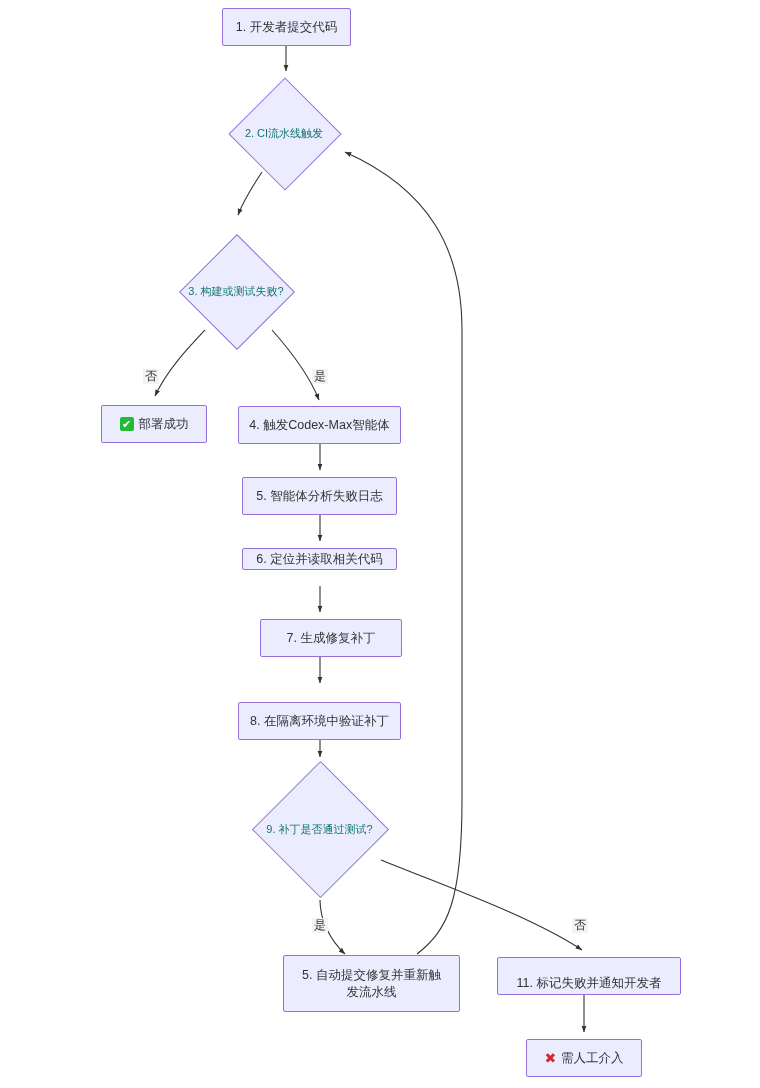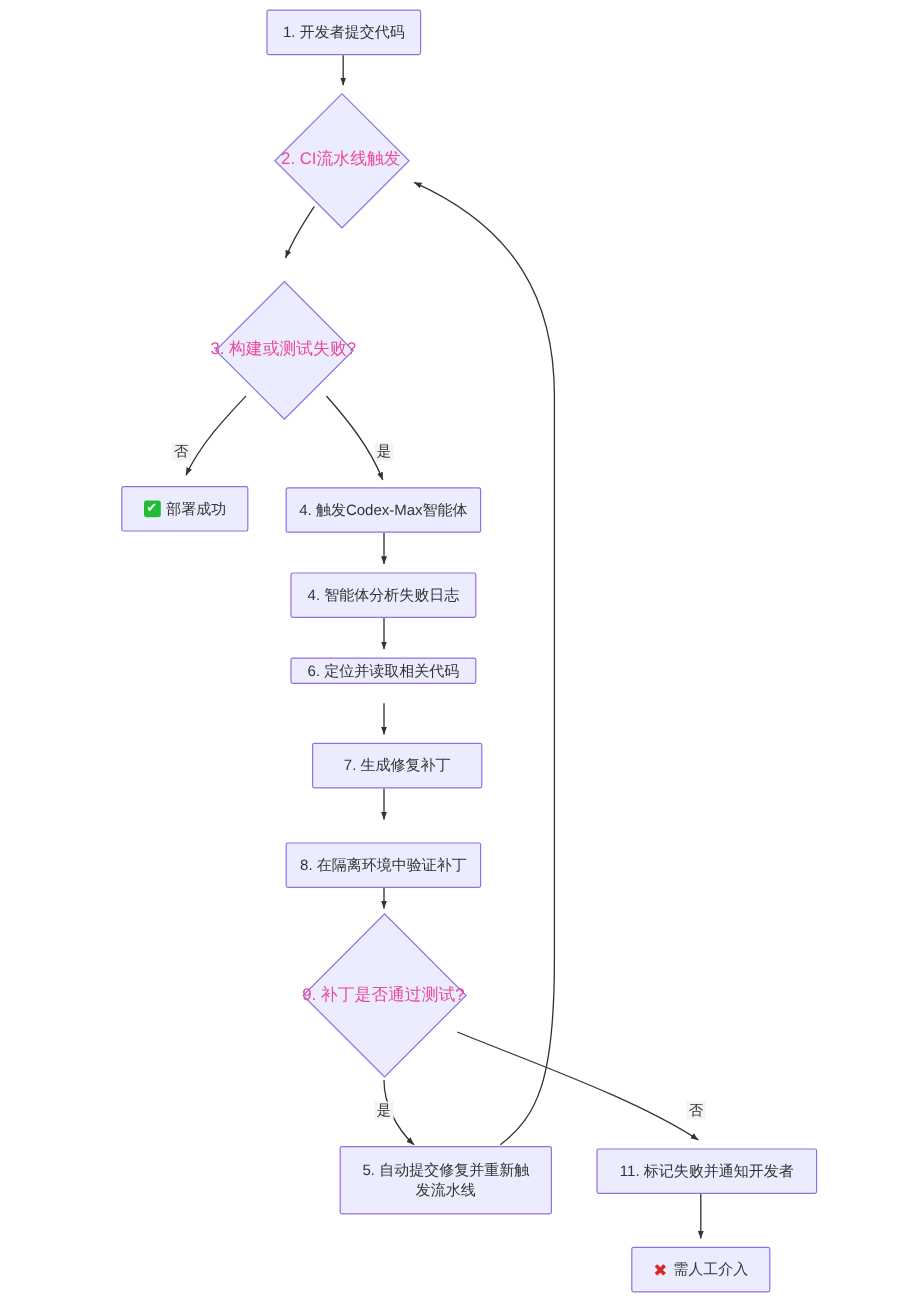--- a/index.html
+++ b/index.html
@@ -65,22 +65,22 @@
     background: #ececff;
     border: 1px solid #9370db;
     transform: rotate(45deg);
   }
   .diamond .diamond-label {
     position: absolute;
     left: 50%;
     top: 50%;
     transform: translate(-50%, -50%);
     white-space: nowrap;
-    font-size: 14px;
-    color: #ec4899;
+    font-size: 11px;
+    color: #0f766e;
     text-align: center;
     z-index: 3;
   }
   .edge-label {
     position: absolute;
     font-size: 12px;
     color: #333333;
     background: #f3f3f3;
     padding: 0px 2px;
     white-space: nowrap;
@@ -176,21 +176,21 @@
       <span class="status-icon icon-ok">✔</span>
       <span class="node-text">部署成功</span>
     </div>
   </div>
 
   <div class="node" style="left:238px; top:406px; width:163px; height:38px;align-items:center;">
     <span class="node-text">4. 触发Codex-Max智能体</span>
   </div>
 
   <div class="node" style="left:242px; top:477px; width:155px; height:38px;">
-    <span class="node-text">4. 智能体分析失败日志</span>
+    <span class="node-text">5. 智能体分析失败日志</span>
   </div>
 
   <div class="node" style="left:242px; top:548px; width:155px; height:22px;">
     <span class="node-text">6. 定位并读取相关代码</span>
   </div>
 
   <div class="node" style="left:260px; top:619px; width:142px; height:38px;">
     <span class="node-text">7. 生成修复补丁</span>
   </div>
 
@@ -205,21 +205,21 @@
 
   <div class="edge-label" style="left:312px; top:918px;">是</div>
 
   <div class="edge-label" style="left:572px; top:918px;">否</div>
 
   <div class="node" style="left:283px; top:955px; width:177px; height:57px;">
     <span class="node-text">5. 自动提交修复并重新触
 发流水线</span>
   </div>
 
-  <div class="node" style="left:497px; top:957px; width:184px; height:38px;">
+  <div class="node" style="left:497px; top:957px; width:184px; height:38px;align-items:flex-end;">
     <span class="node-text">11. 标记失败并通知开发者</span>
   </div>
 
   <div class="node" style="left:526px; top:1039px; width:116px; height:38px;">
     <div class="inline-row">
       <span class="status-icon icon-fail">✖</span>
       <span class="node-text">需人工介入</span>
     </div>
   </div>
 

